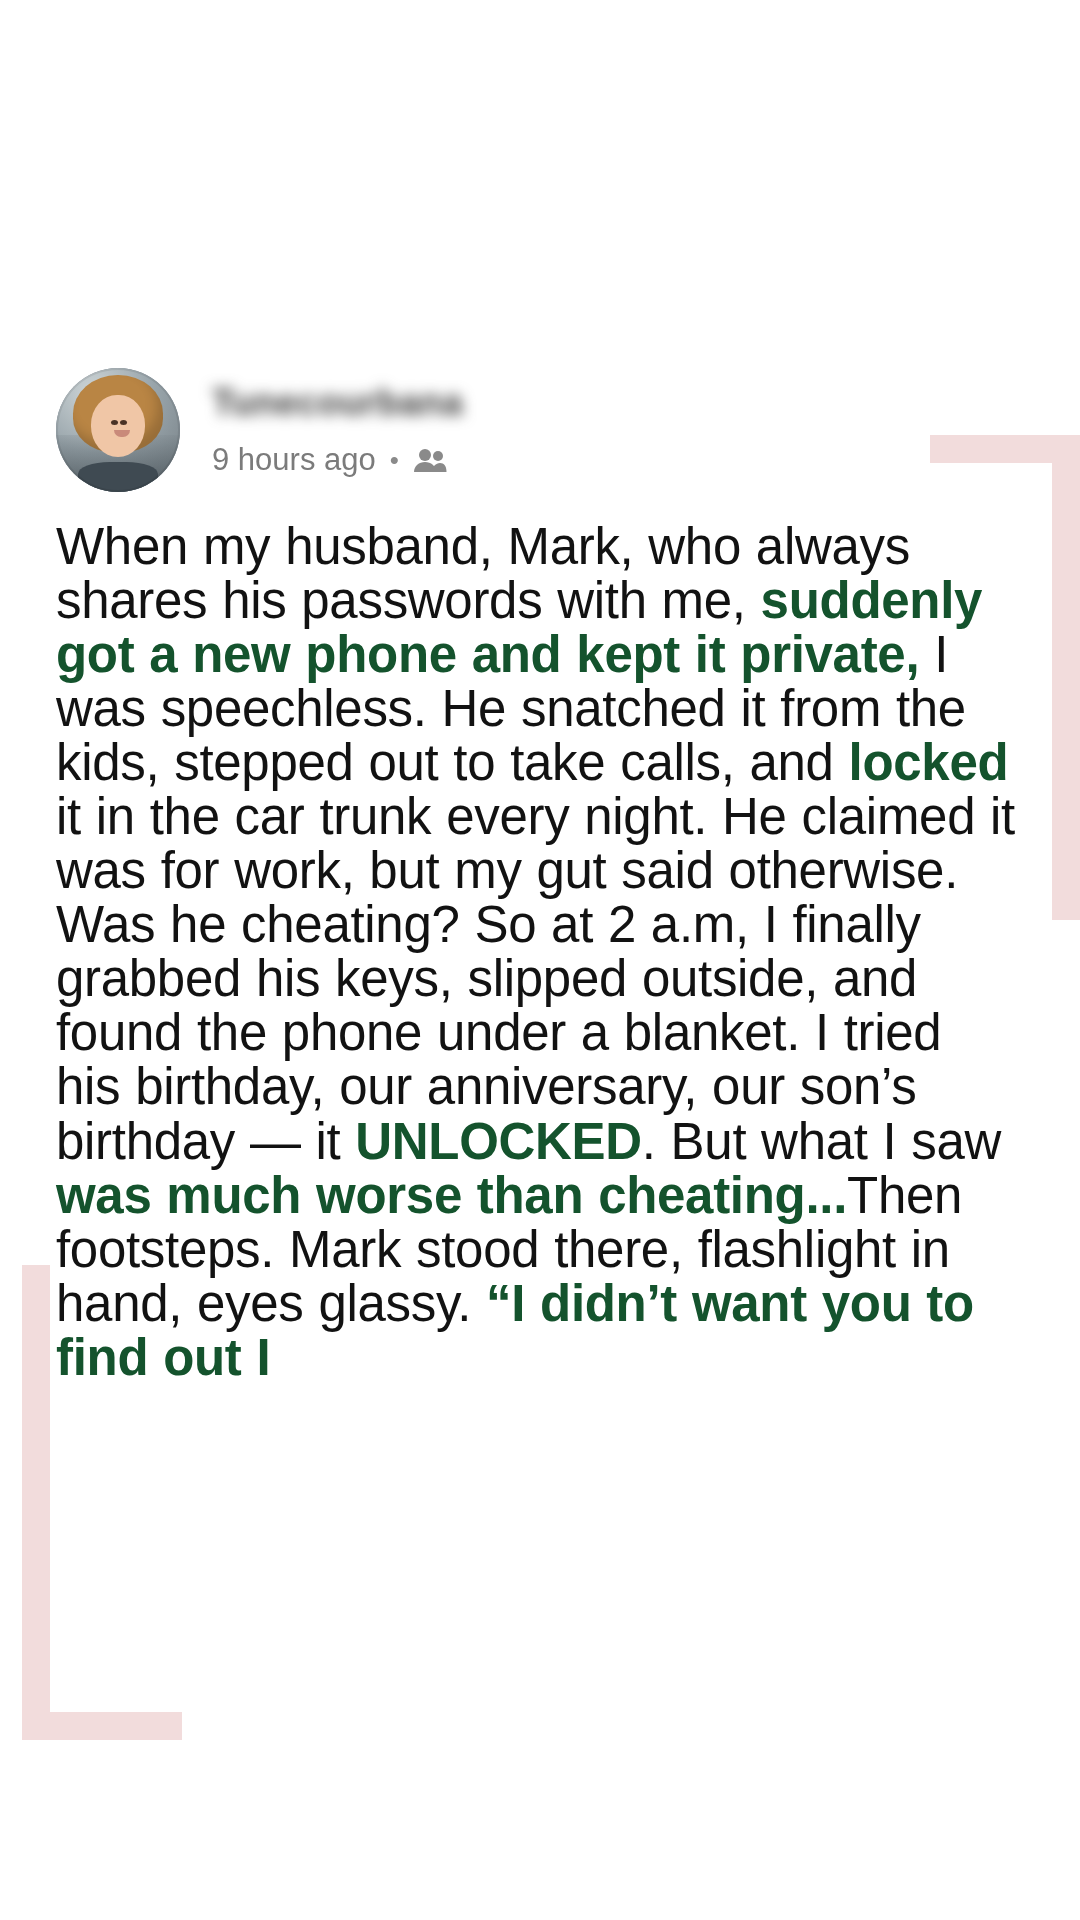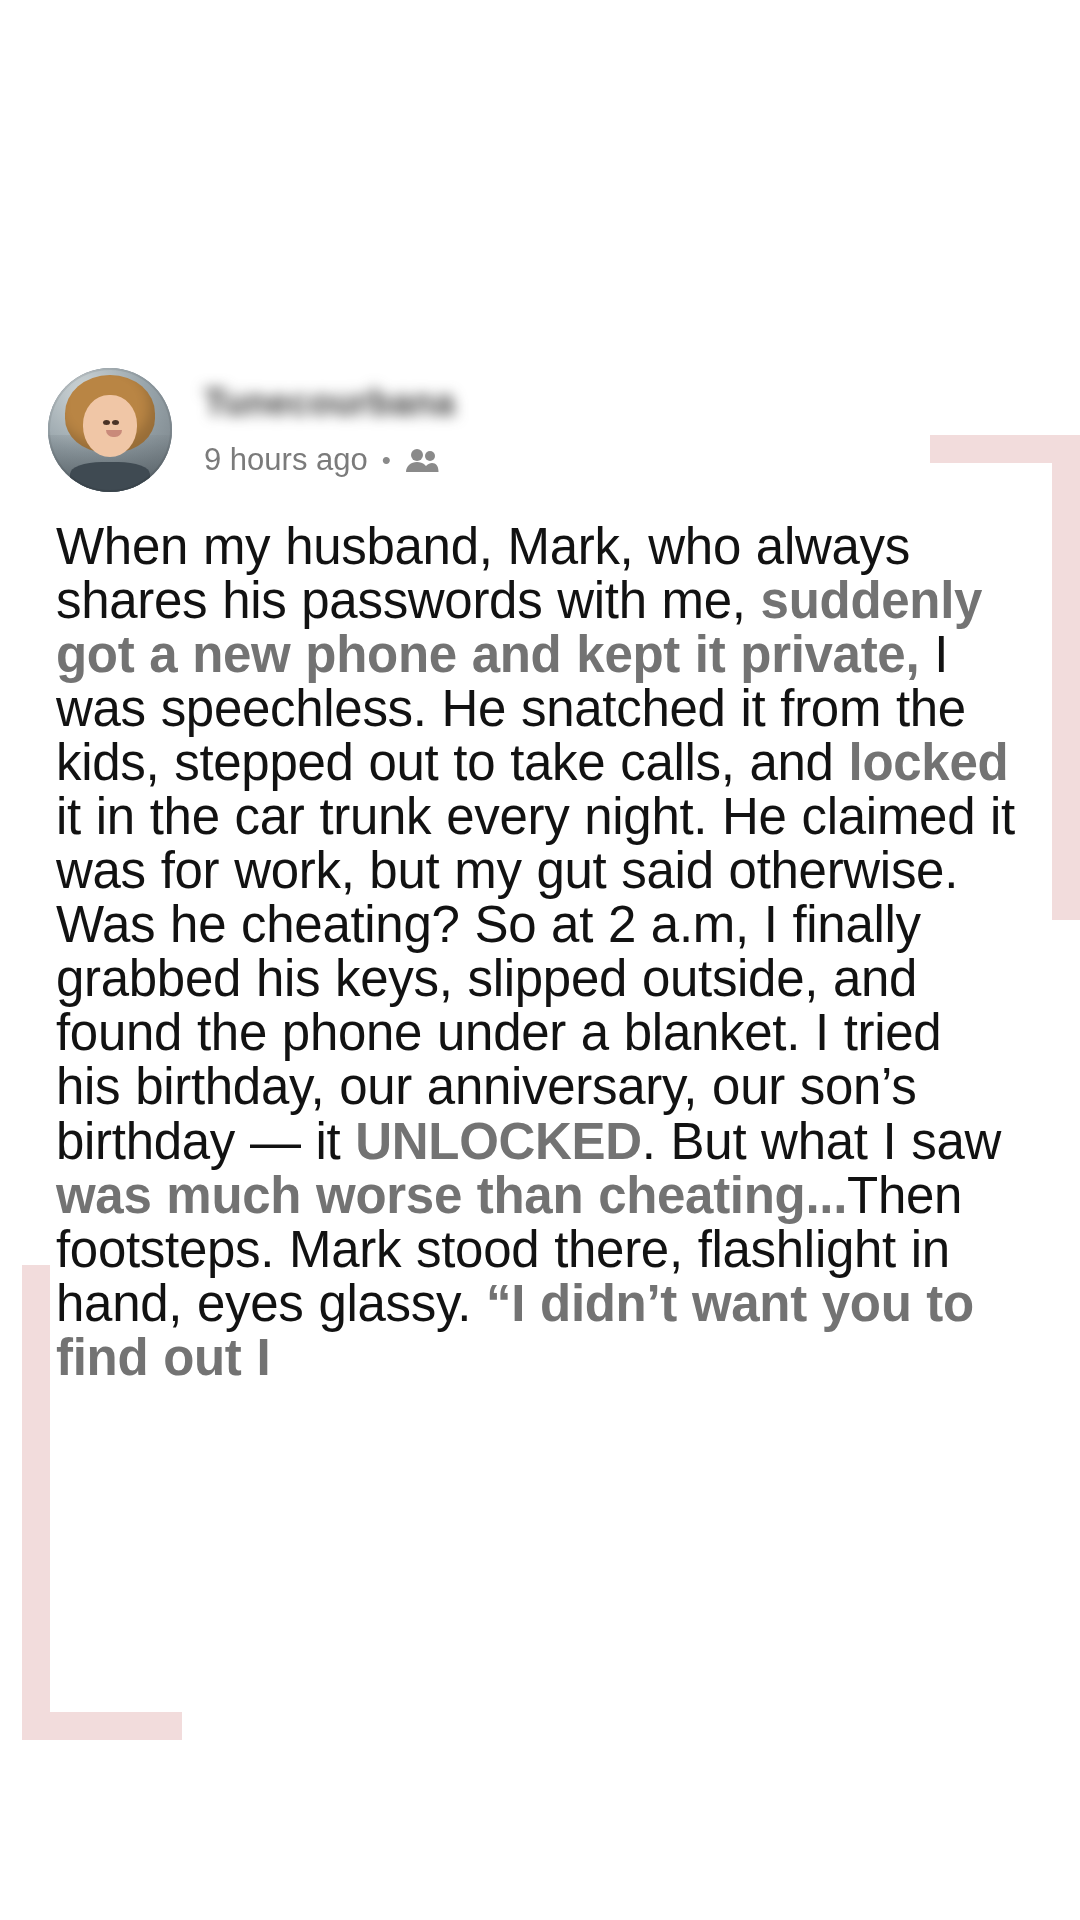--- a/index.html
+++ b/index.html
@@ -44,21 +44,21 @@
 
   .post {
     position: absolute;
     left: 0;
     top: 0;
     width: 1080px;
   }
 
   .post-header {
     position: absolute;
-    left: 48px;
+    left: 56px;
     top: 368px;
     display: flex;
     align-items: flex-start;
   }
 
   .avatar {
     width: 124px;
     height: 124px;
     border-radius: 50%;
     overflow: hidden;
@@ -168,21 +168,21 @@
     position: absolute;
     left: 56px;
     top: 520px;
     width: 960px;
     font-size: 51px;
     line-height: 1.06;
     color: #121212;
     letter-spacing: -0.3px;
     word-spacing: 1px;
   }
-  .body-text .red { color: #737373; font-weight: bold; }
+  .body-text .red { color: #14532d; font-weight: bold; }
   .body-text .b { font-weight: normal; }
   .body-text .plain { font-weight: normal; }
 </style>
 </head>
 <body>
 
 <div class="bracket bracket-right"></div>
 <div class="bracket bracket-left"></div>
 
 <div class="post">

